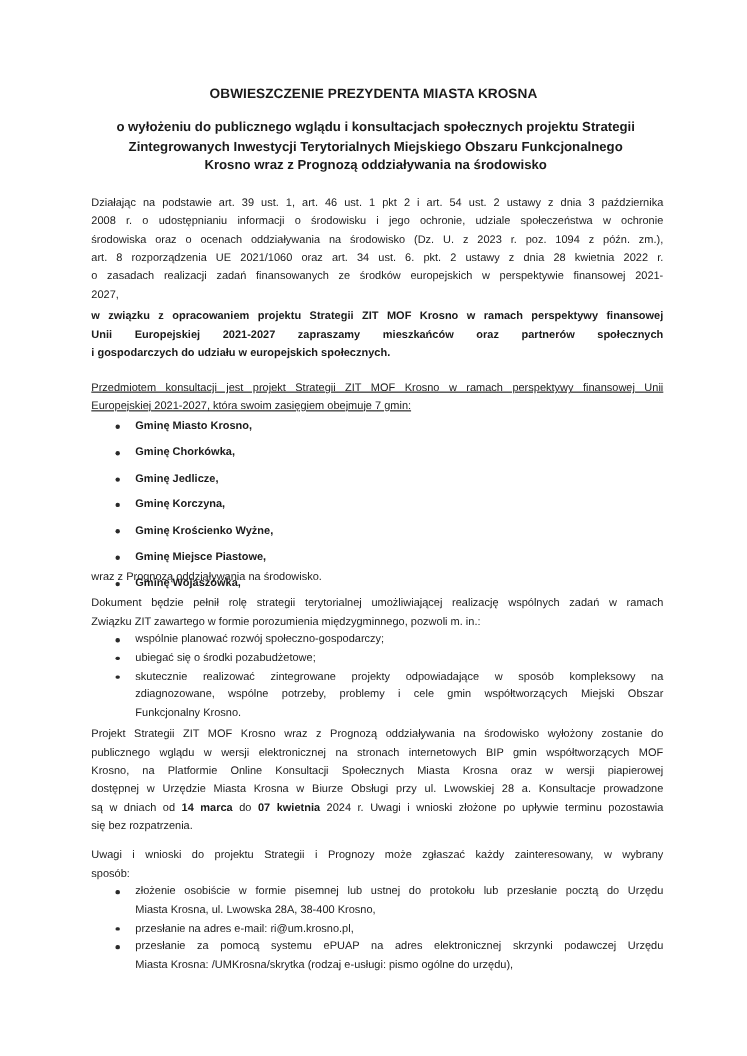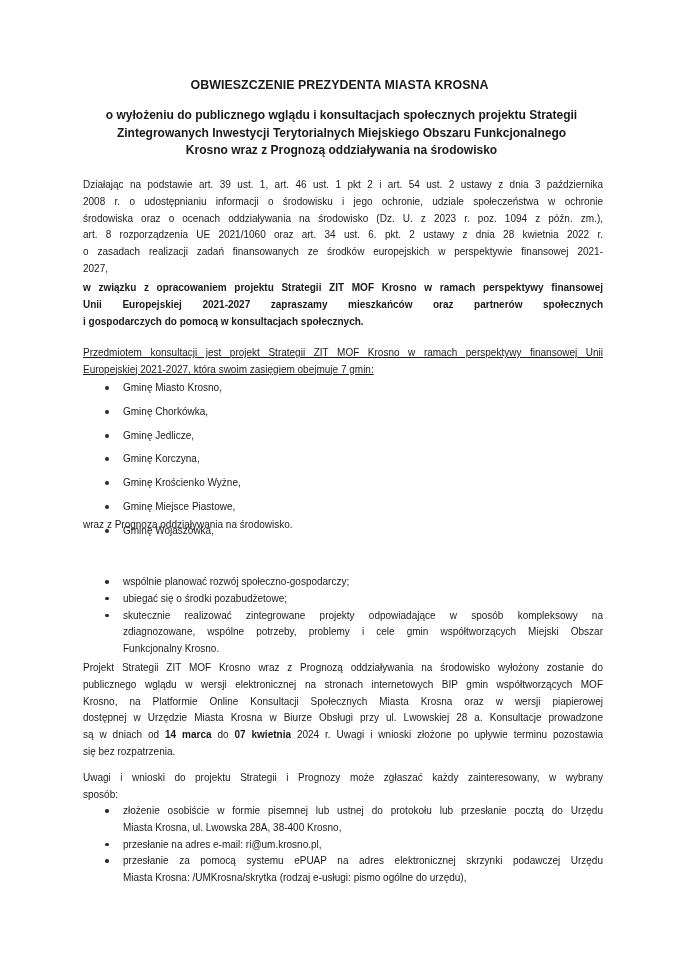--- a/index.html
+++ b/index.html
@@ -121,44 +121,48 @@
     <span class="line">2008 r. o udostępnianiu informacji o środowisku i jego ochronie, udziale społeczeństwa w ochronie</span>
     <span class="line">środowiska oraz o ocenach oddziaływania na środowisko (Dz. U. z 2023 r. poz. 1094 z późn. zm.),</span>
     <span class="line">art. 8 rozporządzenia UE 2021/1060 oraz art. 34 ust. 6. pkt. 2 ustawy z dnia 28 kwietnia 2022 r.</span>
     <span class="line">o zasadach realizacji zadań finansowanych ze środków europejskich w perspektywie finansowej 2021-</span>
     <span class="line last">2027,</span>
   </div>
 
   <div class="block bold" style="top:280px;">
     <span class="line">w związku z opracowaniem projektu Strategii ZIT MOF Krosno w ramach perspektywy finansowej</span>
     <span class="line">Unii Europejskiej 2021-2027 zapraszamy mieszkańców oraz partnerów społecznych</span>
-    <span class="line last">i gospodarczych do pomocą w konsultacjach społecznych.</span>
+    <span class="line last">i gospodarczych do udziału w europejskich społecznych.</span>
   </div>
 
   <div class="block" style="top:345px;text-decoration:underline;">
     <span class="line">Przedmiotem konsultacji jest projekt Strategii ZIT MOF Krosno w ramach perspektywy finansowej Unii</span>
     <span class="line last">Europejskiej 2021-2027, która swoim zasięgiem obejmuje 7 gmin:</span>
   </div>
 
-  <div class="block" style="top:380px;">
+  <div class="block" style="top:380px;font-weight:bold;">
     <ul class="gminy">
       <li><span class="bullet"></span><span>Gminę Miasto Krosno,</span></li>
       <li><span class="bullet"></span><span>Gminę Chorkówka,</span></li>
       <li><span class="bullet"></span><span>Gminę Jedlicze,</span></li>
       <li><span class="bullet"></span><span>Gminę Korczyna,</span></li>
       <li><span class="bullet"></span><span>Gminę Krościenko Wyżne,</span></li>
       <li><span class="bullet"></span><span>Gminę Miejsce Piastowe,</span></li>
       <li><span class="bullet"></span><span>Gminę Wojaszówka,</span></li>
     </ul>
   </div>
 
   <div class="block" style="top:517px;">
     <span class="line last">wraz z Prognozą oddziaływania na środowisko.</span>
   </div>
 
+  <div class="block" style="top:541px;">
+    <span class="line">Dokument będzie pełnił rolę strategii terytorialnej umożliwiającej realizację wspólnych zadań w ramach</span>
+    <span class="line last">Związku ZIT zawartego w formie porozumienia międzygminnego, pozwoli m. in.:</span>
+  </div>
 
   <div class="block" style="top:574px;">
     <ul class="tasks">
       <li>
         <span class="bullet"></span>
         <span class="line last">wspólnie planować rozwój społeczno-gospodarczy;</span>
       </li>
       <li>
         <span class="bullet"></span>
         <span class="line last">ubiegać się o środki pozabudżetowe;</span>

